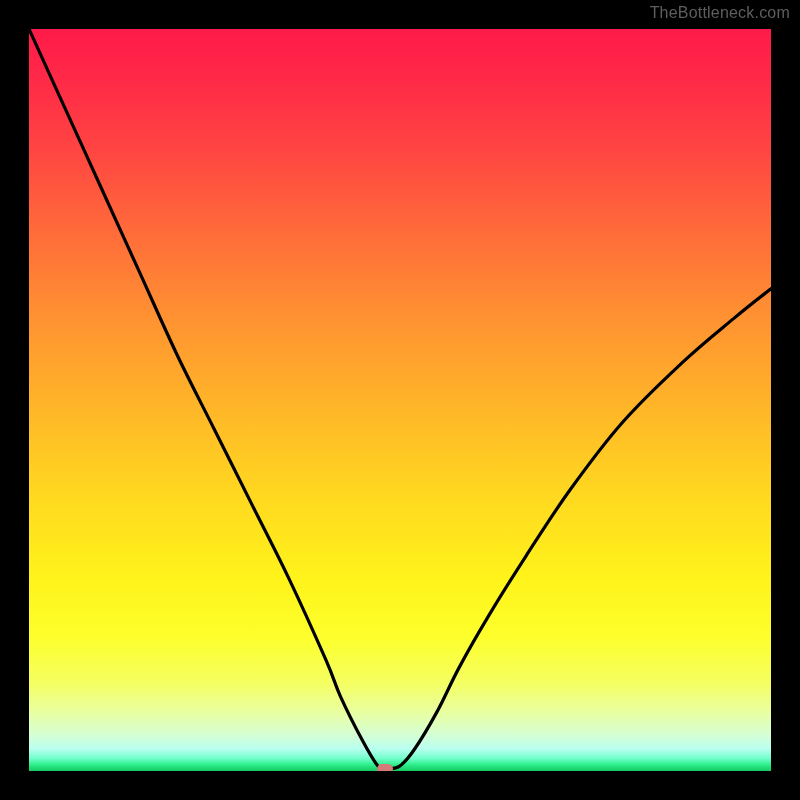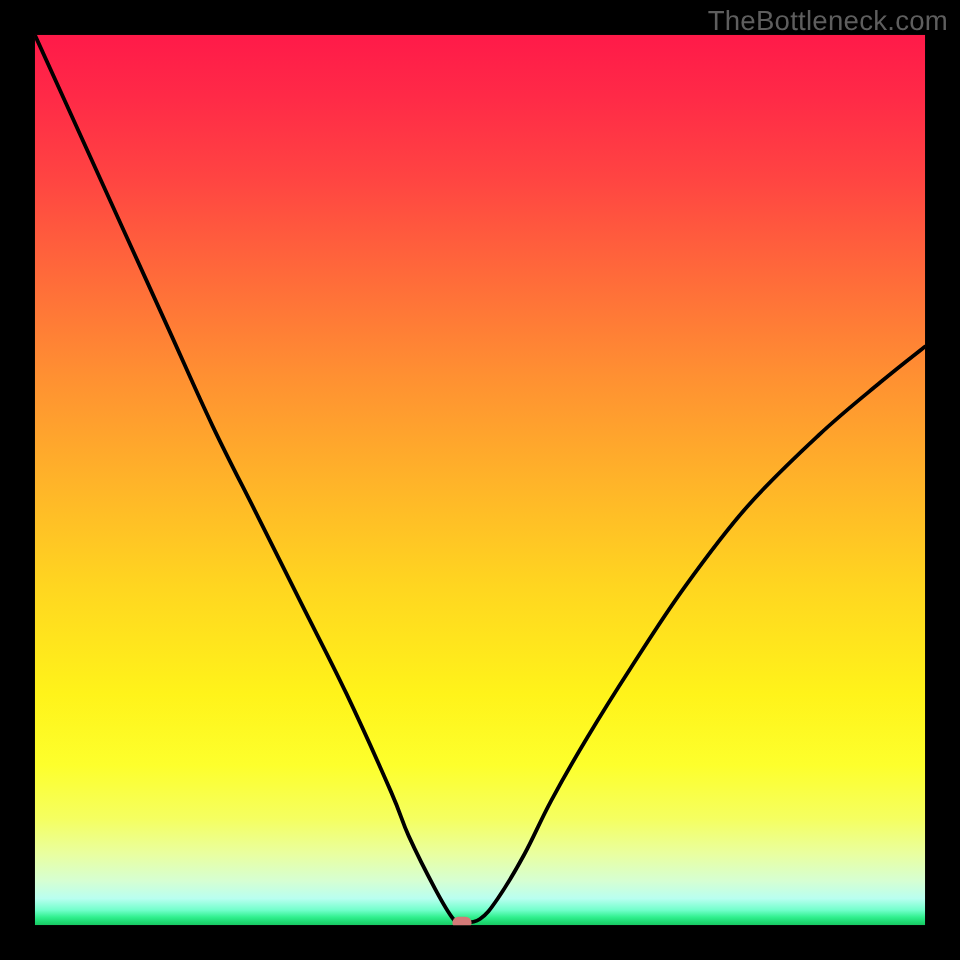--- a/index.html
+++ b/index.html
@@ -59,21 +59,21 @@
     height: 10px;
     border-radius: 5px;
     background: #d47a78;
     transform: translate(-50%, -50%);
   }
   .watermark {
     position: absolute;
     top: 4px;
     right: 10px;
     color: #5e5e5e;
-    font-size: 23px;
+    font-size: 16px;
     letter-spacing: 0.2px;
     user-select: none;
   }
 </style>
 </head>
 <body>
 
 <div class="frame">
 
   <div class="plot">

